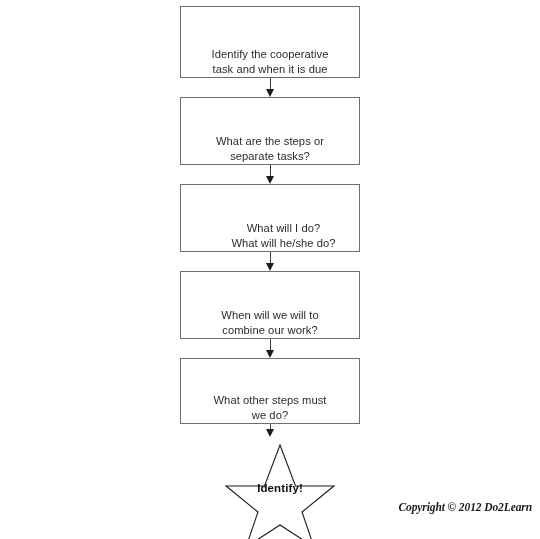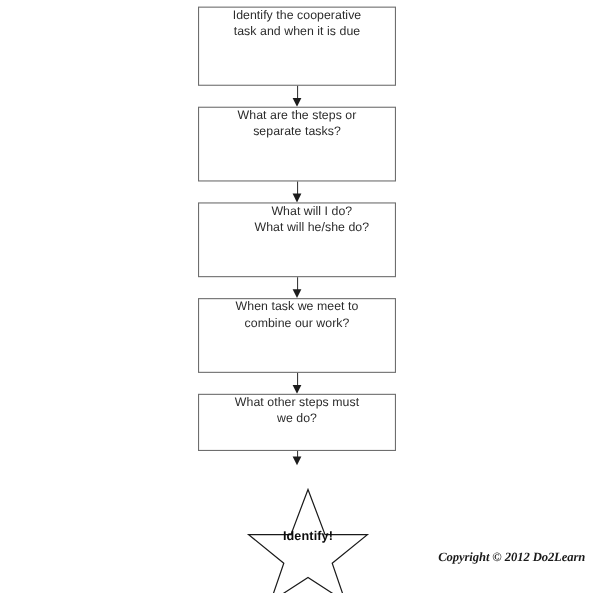--- a/index.html
+++ b/index.html
@@ -32,21 +32,21 @@
     width: 180px;
   }
 
   .flow-node {
     position: relative;
     box-sizing: border-box;
     width: 180px;
     border: 1px solid #6e6e6e;
     background: #ffffff;
     display: flex;
-    align-items: flex-start;
+    align-items: flex-end;
     justify-content: center;
     text-align: center;
   }
 
   .flow-node .node-text {
     display: block;
     font-size: 11.2px;
     line-height: 15px;
     color: #2b2b2b;
     white-space: pre-line;
@@ -163,30 +163,30 @@
       <span class="node-text">What will I do?
 What will he/she do?</span>
     </div>
 
     <div class="connector">
       <div class="stem"></div>
       <div class="head"></div>
     </div>
 
     <div class="flow-node" style="height:68px;">
-      <span class="node-text">When task we meet to
+      <span class="node-text">When will we will to
 combine our work?</span>
     </div>
 
     <div class="connector">
       <div class="stem"></div>
       <div class="head"></div>
     </div>
 
-    <div class="flow-node" style="height:52px;">
+    <div class="flow-node" style="height:66px;">
       <span class="node-text">What other steps must
 we do?</span>
     </div>
 
     <div class="connector to-star">
       <div class="stem"></div>
       <div class="head"></div>
     </div>
 
   </div>

